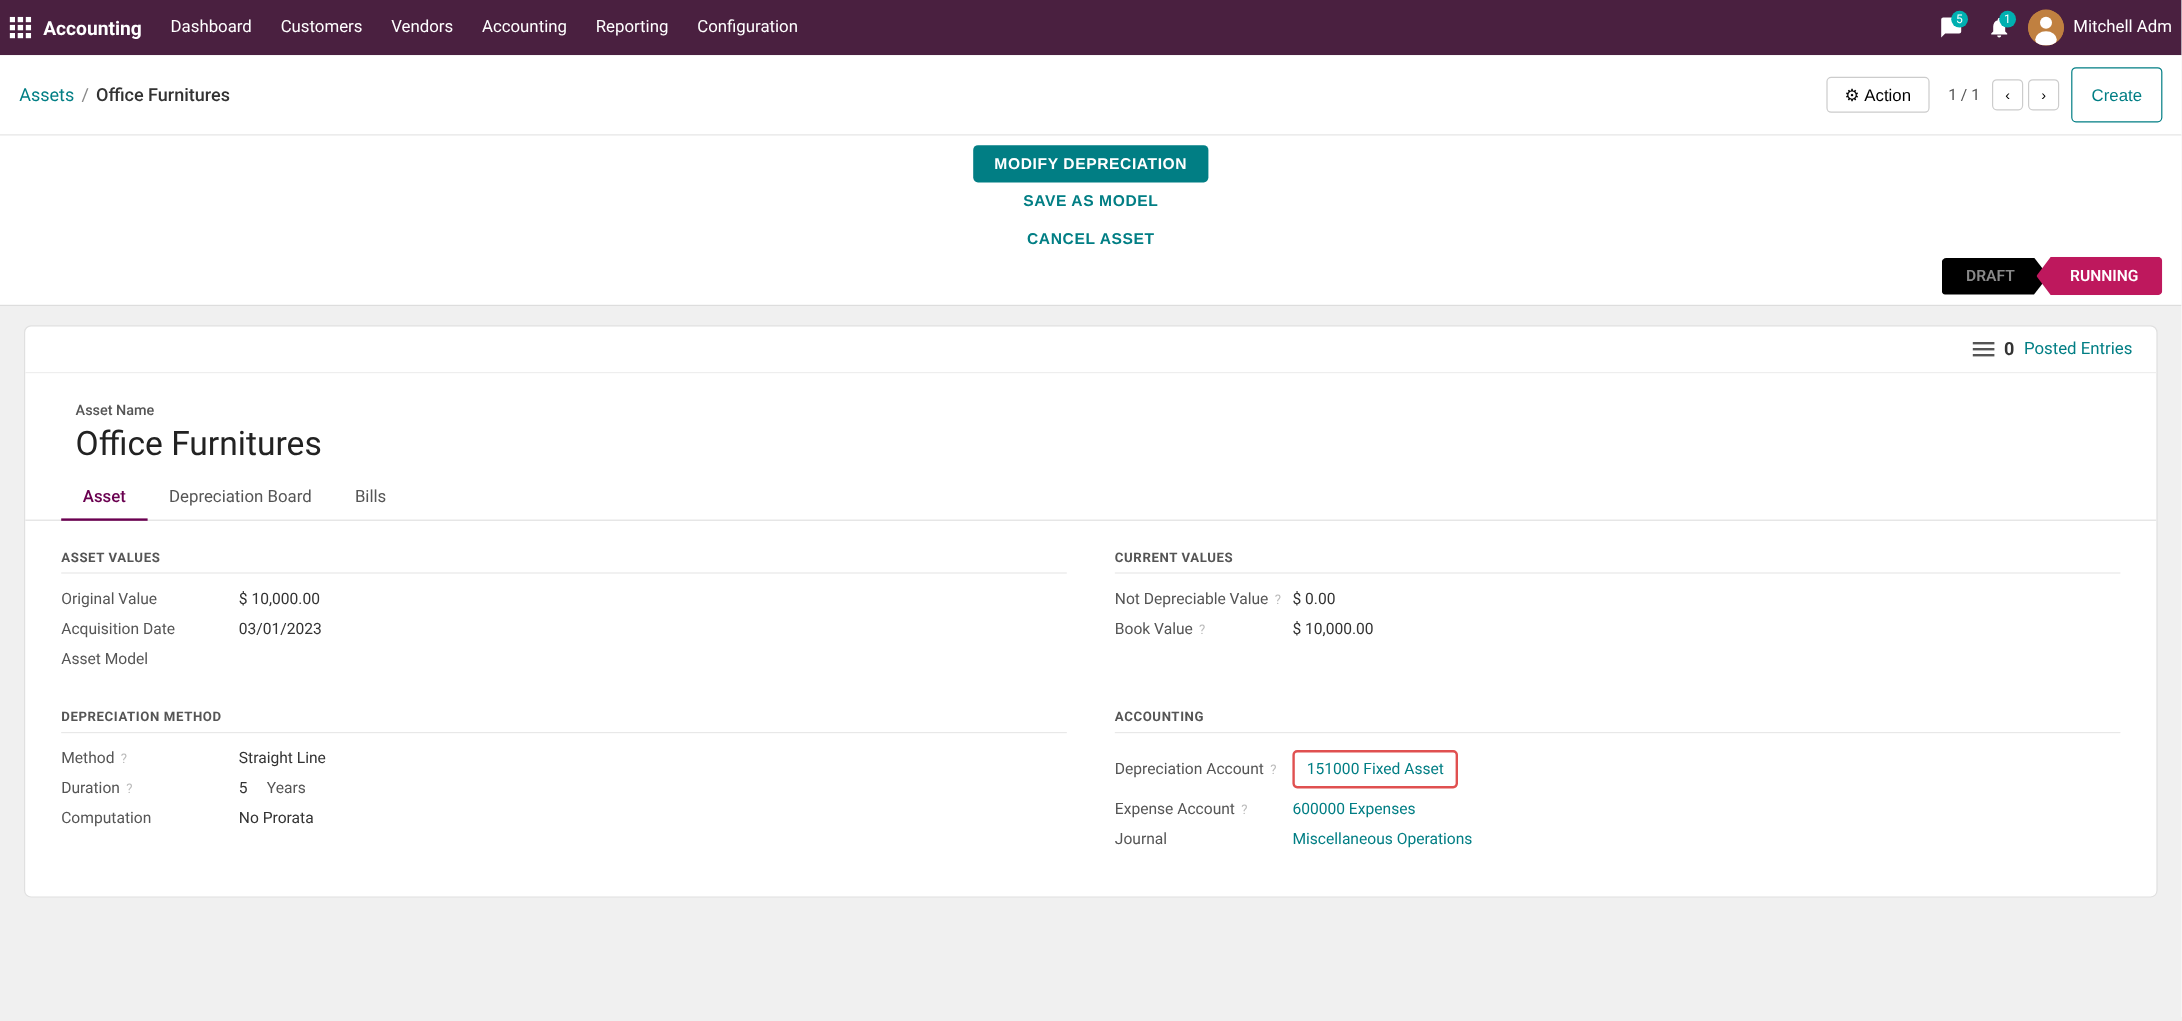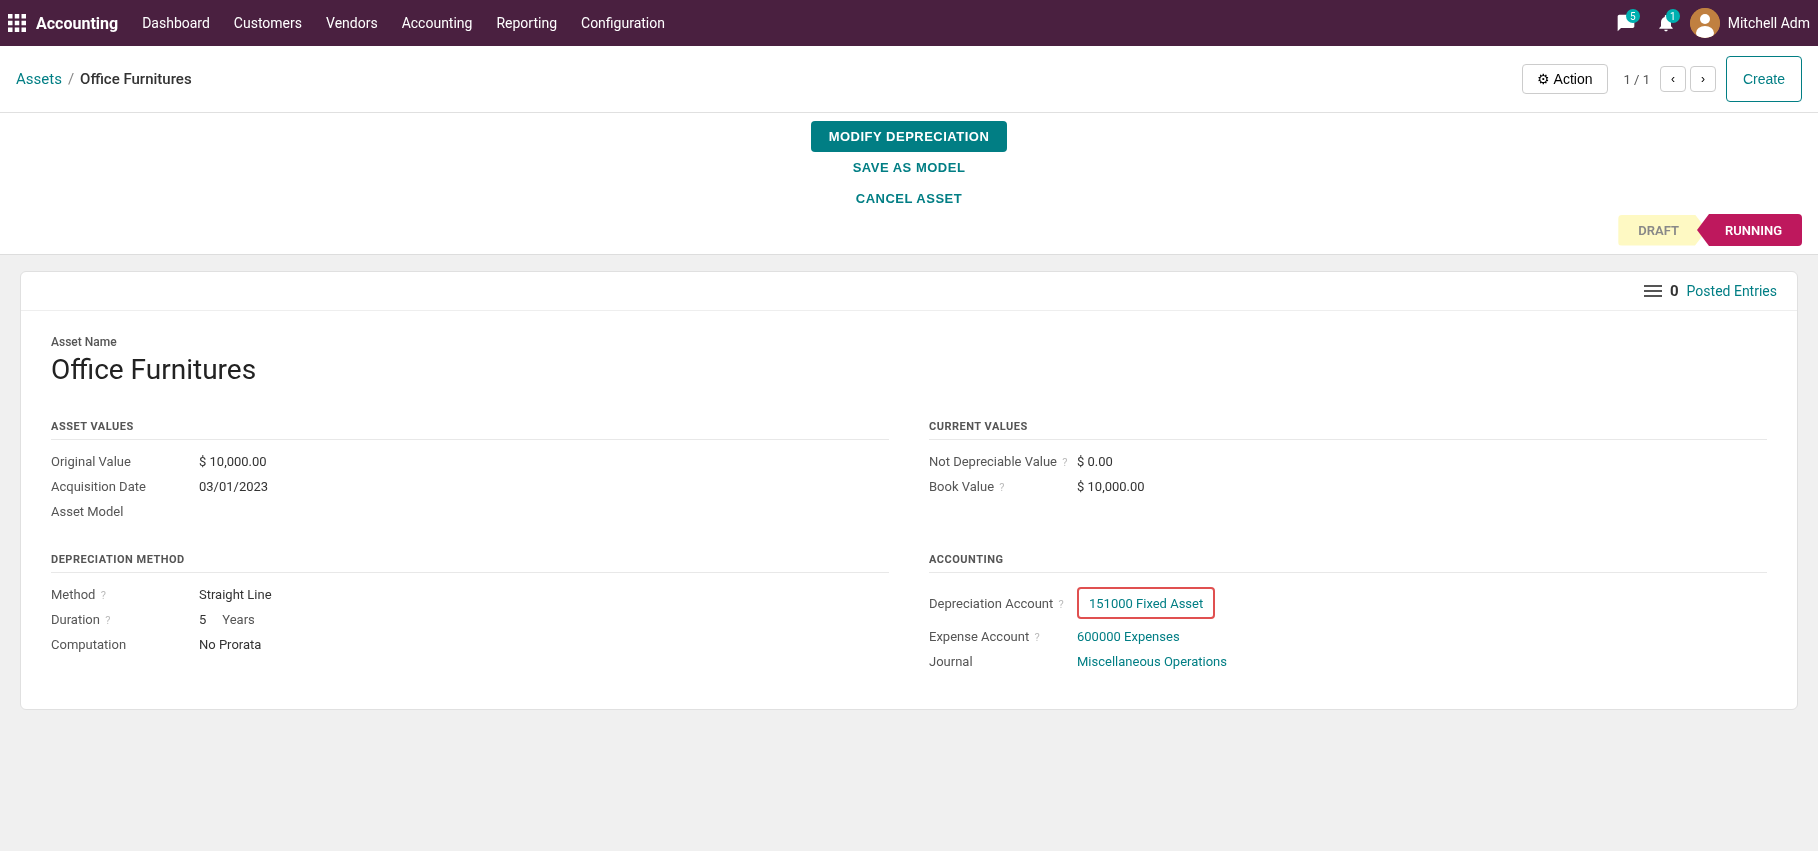--- a/index.html
+++ b/index.html
@@ -75,21 +75,21 @@
       font-size: 13px;
       font-weight: 700;
       cursor: pointer;
       padding: 8px 18px;
       text-transform: uppercase;
       letter-spacing: 0.5px;
     }
     .status-bar { margin-left: auto; display: flex; align-items: center; }
     .status-draft {
       padding: 8px 20px;
-      background: #fef9c3;
+      background: #000000;
       color: #888;
       font-size: 13px;
       font-weight: 600;
       border-top-left-radius: 4px;
       border-bottom-left-radius: 4px;
       clip-path: polygon(0 0, calc(100% - 12px) 0, 100% 50%, calc(100% - 12px) 100%, 0 100%);
       padding-right: 28px;
     }
     .status-running {
       padding: 9px 20px 8px 28px;
@@ -128,21 +128,21 @@
       gap: 8px;
       cursor: pointer;
       color: #017e84;
       font-size: 14px;
     }
     .hamburger-icon { display: flex; flex-direction: column; gap: 3px; }
     .hamburger-icon span { display: block; width: 18px; height: 2px; background: #555; }
     .posted-count { font-weight: 700; font-size: 15px; color: #333; }
 
     
-    .asset-name-section { padding: 24px 30px 10px; }
+    .asset-name-section { padding: 24px 42px 10px; }
     .asset-name-label { font-size: 12px; color: #555; font-weight: 500; margin-bottom: 4px; }
     .asset-name-value { font-size: 28px; font-weight: 400; color: #222; }
 
     
     .tabs { display: flex; padding: 0 30px; border-bottom: 1px solid #e0e0e0; margin-bottom: 0; }
     .tab {
       padding: 10px 18px;
       font-size: 14px;
       cursor: pointer;
       color: #555;
@@ -263,20 +263,25 @@
         <span class="posted-count">0</span>
         <span>Posted Entries</span>
       </div>
     </div>
 
     <div class="asset-name-section">
       <div class="asset-name-label">Asset Name</div>
       <div class="asset-name-value">Office Furnitures</div>
     </div>
 
+    <div class="tabs">
+      <div class="tab active">Asset</div>
+      <div class="tab">Depreciation Board</div>
+      <div class="tab">Bills</div>
+    </div>
 
     <div class="form-body">
       <div class="form-row">
 
         <div class="form-col">
           <div class="section-title">ASSET VALUES</div>
           <div class="field-row">
             <span class="field-label">Original Value</span>
             <span class="field-value">$ 10,000.00</span>
           </div>

